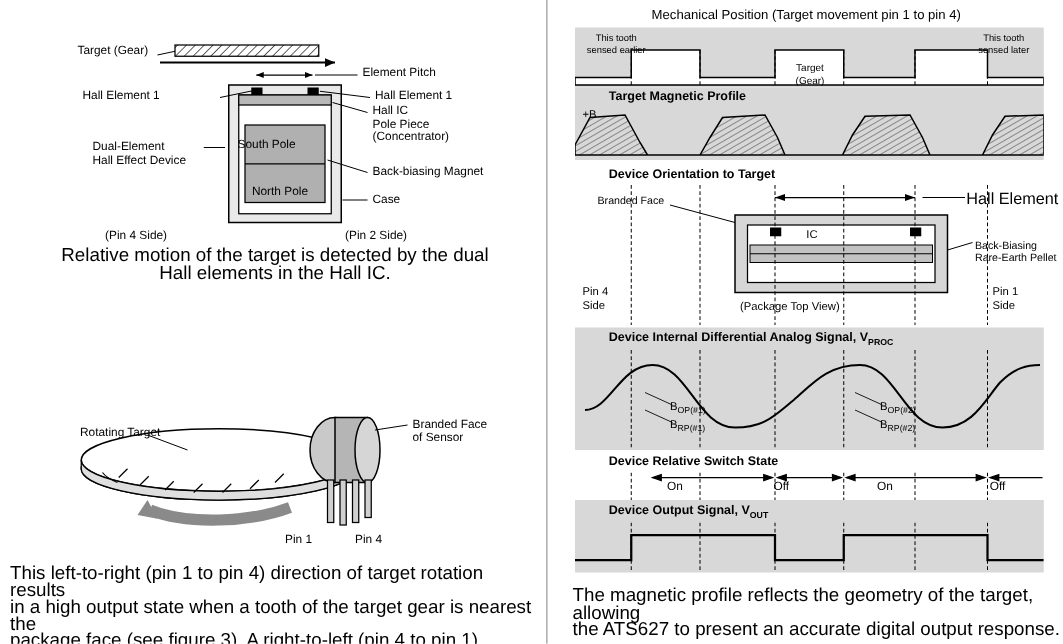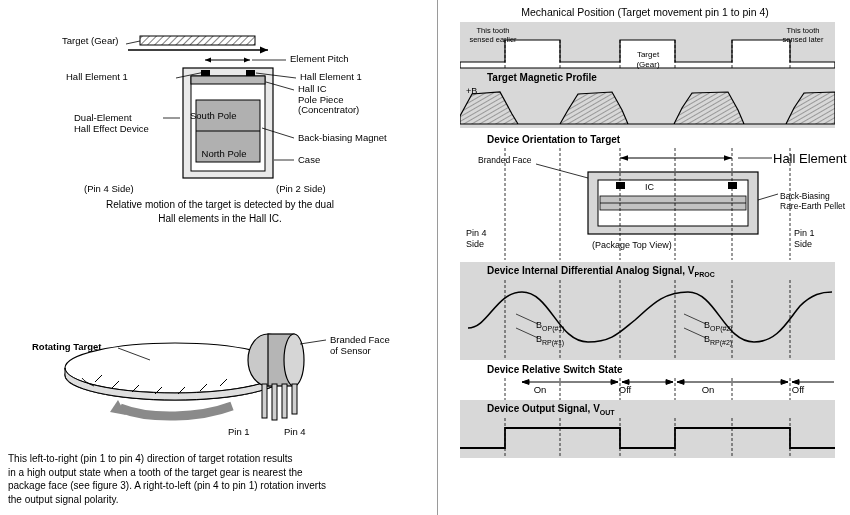--- a/index.html
+++ b/index.html
@@ -15,21 +15,21 @@
   .abs{position:absolute;}
   .lbl{font-size:9.5px;line-height:11px;white-space:nowrap;}
   .lbl.w{white-space:normal;}
   .center{text-align:center;}
   .divider-v{position:absolute;left:437px;top:0;width:1px;height:515px;background:#9a9a9a;}
   .box{position:absolute;box-sizing:border-box;}
   .grayband{background:#d8d8d8;}
   .band-title{font-size:10px;font-weight:bold;margin-left:21px;}
   .sub{font-size:7px;vertical-align:sub;}
   svg{display:block;}
-  .caption{font-size:10px;line-height:13.5px;}
+  .caption{font-size:15px;line-height:13.5px;}
 </style>
 </head>
 <body>
 
 <div class="divider-v"></div>
 
 <div class="abs" style="left:0;top:0;width:437px;height:240px;">
 
   <svg width="437" height="200" style="position:absolute;left:0;top:8px;">
 
@@ -128,21 +128,21 @@
         <rect x="272" y="64" width="5" height="36"></rect>
         <rect x="282" y="64" width="5" height="34"></rect>
         <rect x="292" y="64" width="5" height="30"></rect>
       </g>
     </g>
 
     <line x1="118" y1="28" x2="150" y2="40" stroke="#000" stroke-width="0.8"></line>
     <line x1="300" y1="24" x2="326" y2="20" stroke="#000" stroke-width="0.8"></line>
   </svg>
 
-  <div class="abs lbl" style="left:32px;top:21px;font-weight:bold;">Rotating Target</div>
+  <div class="abs lbl" style="left:64px;top:21px;">Rotating Target</div>
   <div class="abs lbl" style="left:330px;top:14px;width:90px;white-space:pre-line;line-height:11px;">Branded Face
 of Sensor</div>
   <div class="abs lbl" style="left:228px;top:106px;">Pin 1</div>
   <div class="abs lbl" style="left:284px;top:106px;">Pin 4</div>
 
   <div class="abs caption" style="left:8px;top:132px;width:424px;white-space:pre-line;">This left-to-right (pin 1 to pin 4) direction of target rotation results
 in a high output state when a tooth of the target gear is nearest the
 package face (see figure 3). A right-to-left (pin 4 to pin 1) rotation inverts
 the output signal polarity.</div>
 </div>
@@ -289,13 +289,15 @@
       <line x1="45" y1="0" x2="45" y2="38"></line>
       <line x1="100" y1="0" x2="100" y2="38"></line>
       <line x1="160" y1="0" x2="160" y2="38"></line>
       <line x1="215" y1="0" x2="215" y2="38"></line>
       <line x1="272" y1="0" x2="272" y2="38"></line>
       <line x1="330" y1="0" x2="330" y2="38"></line>
     </g>
     <path d="M0,30 L45,30 L45,10 L160,10 L160,30 L215,30 L215,10 L330,10 L330,30 L375,30" fill="none" stroke="#000" stroke-width="1.8"></path>
   </svg>
 
+  <div class="abs caption" style="left:18px;top:470px;width:390px;white-space:pre-line;">The magnetic profile reflects the geometry of the target, allowing
+the ATS627 to present an accurate digital output response.</div>
 </div>
 
 </body></html>

